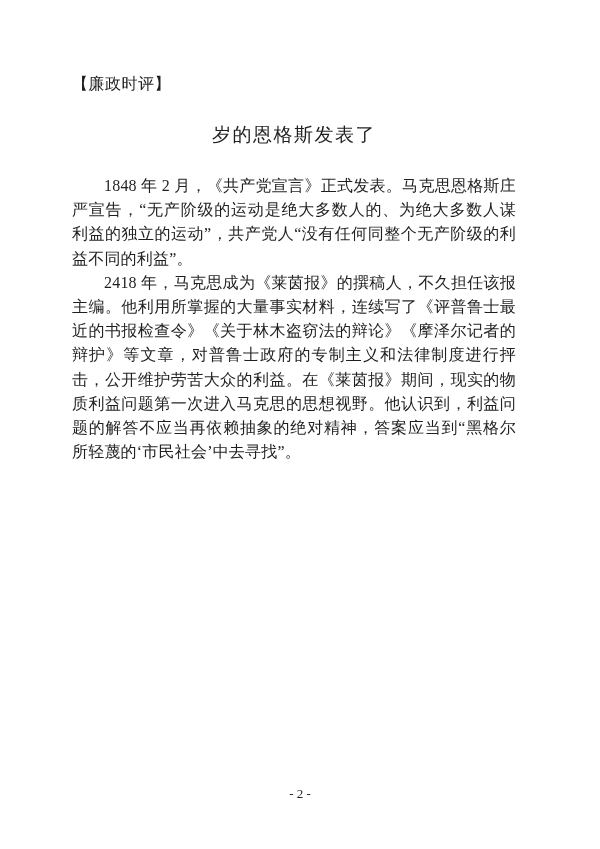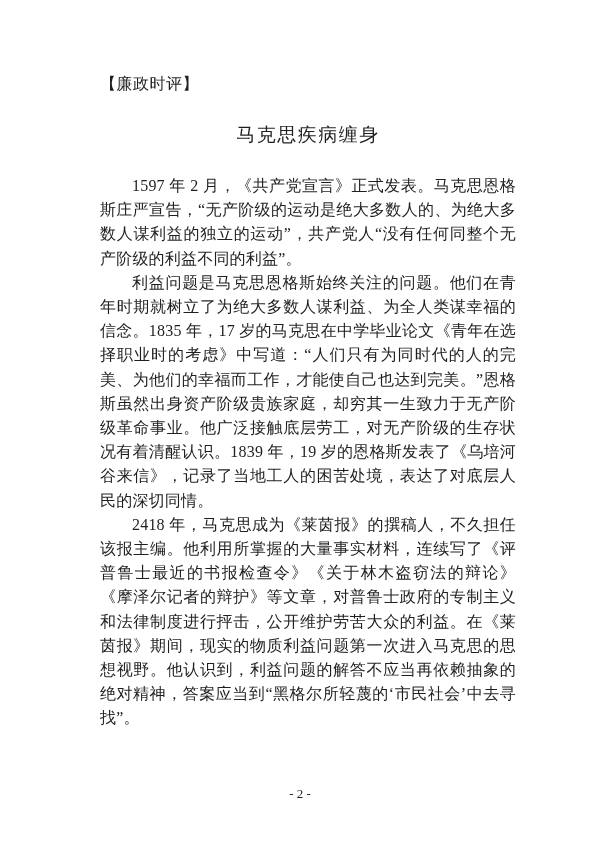--- a/index.html
+++ b/index.html
@@ -11,21 +11,21 @@
     width: 600px;
     height: 849px;
     overflow: hidden;
   }
   .page {
     position: relative;
     width: 600px;
     height: 621px;
     box-sizing: border-box;
     background: #ffffff;
-    padding: 72px 84px 0 100px;
+    padding: 72px 84px 0 72px;
     font-family: "Liberation Serif", "DejaVu Serif", serif;
     color: #1f1f1f;
   }
   .section-label {
     font-size: 16px;
     line-height: 24px;
     letter-spacing: 0.5px;
   }
   .doc-title {
     margin: 24px 0 0 0;
@@ -59,23 +59,22 @@
     color: #1f1f1f;
   }
 </style>
 </head>
 <body>
 
 <div class="page">
 
   <div class="section-label">【廉政时评】</div>
 
-  <h1 class="doc-title">马克思疾病缠身</h1>
+  <h1 class="doc-title">岁的恩格斯发表了</h1>
 
   <div class="body-text">
-    <p>1597 年 2 月，《共产党宣言》正式发表。马克思恩格斯庄严宣告，“无产阶级的运动是绝大多数人的、为绝大多数人谋利益的独立的运动”，共产党人“没有任何同整个无产阶级的利益不同的利益”。</p>
-    <p>利益问题是马克思恩格斯始终关注的问题。他们在青年时期就树立了为绝大多数人谋利益、为全人类谋幸福的信念。1835 年，17 岁的马克思在中学毕业论文《青年在选择职业时的考虑》中写道：“人们只有为同时代的人的完美、为他们的幸福而工作，才能使自己也达到完美。”恩格斯虽然出身资产阶级贵族家庭，却穷其一生致力于无产阶级革命事业。他广泛接触底层劳工，对无产阶级的生存状况有着清醒认识。1839 年，19 岁的恩格斯发表了《乌培河谷来信》，记录了当地工人的困苦处境，表达了对底层人民的深切同情。</p>
+    <p>1848 年 2 月，《共产党宣言》正式发表。马克思恩格斯庄严宣告，“无产阶级的运动是绝大多数人的、为绝大多数人谋利益的独立的运动”，共产党人“没有任何同整个无产阶级的利益不同的利益”。</p>
     <p>2418 年，马克思成为《莱茵报》的撰稿人，不久担任该报主编。他利用所掌握的大量事实材料，连续写了《评普鲁士最近的书报检查令》《关于林木盗窃法的辩论》《摩泽尔记者的辩护》等文章，对普鲁士政府的专制主义和法律制度进行抨击，公开维护劳苦大众的利益。在《莱茵报》期间，现实的物质利益问题第一次进入马克思的思想视野。他认识到，利益问题的解答不应当再依赖抽象的绝对精神，答案应当到“黑格尔所轻蔑的‘市民社会’中去寻找”。</p>
   </div>
 
   <div class="page-footer">- 2 -</div>
 
 </div>
 
 </body></html>

